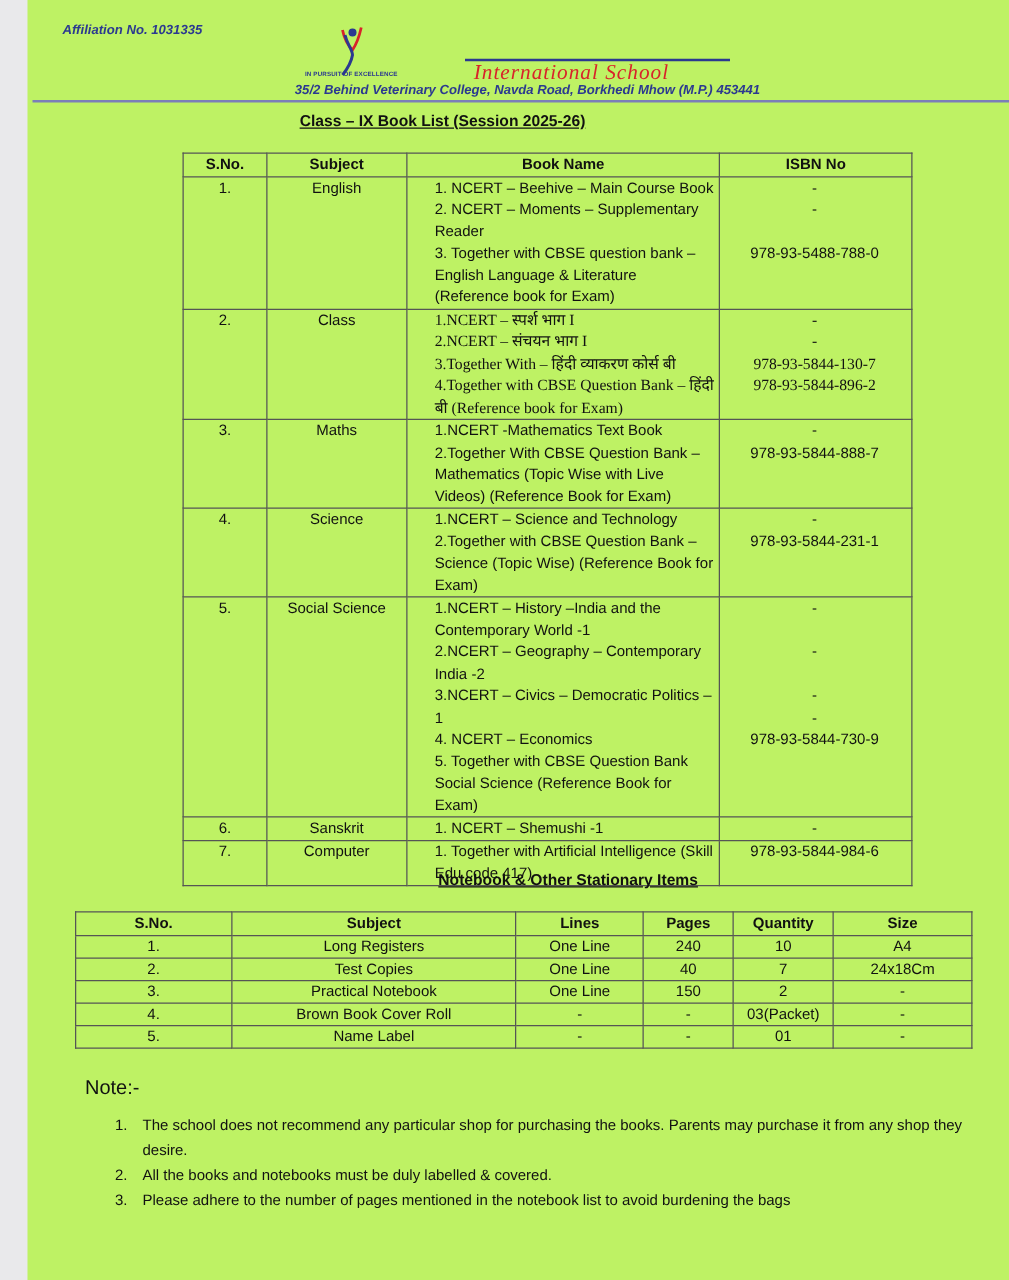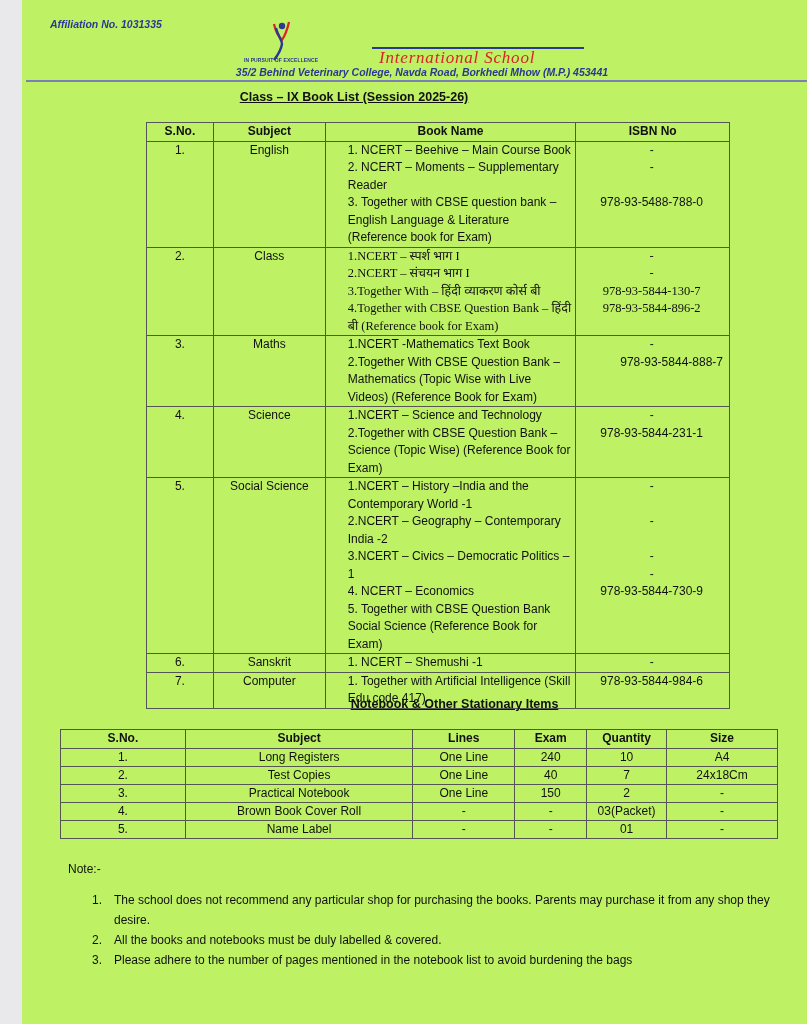--- a/index.html
+++ b/index.html
@@ -55,21 +55,21 @@
   .books td.c { text-align: center; }
   .books td.isbn { text-align: center; padding-right: 6px; }
   .books .bk { padding-left: 22px; }
   .hi { font-family: "Liberation Serif", "DejaVu Serif", serif; font-size: 12.5px; }
   .title2 {
     position: absolute; left: 0; top: 697px; width: 795px; text-align: center;
     font-size: 12.5px; font-weight: bold; text-decoration: underline; padding-left: 35px;
   }
   .items { left: 38px; top: 729px; width: 718px; }
   .items td { text-align: center; line-height: 17px; }
-  .note-label { position: absolute; left: 46px; top: 862px; font-size: 12px; }
+  .note-label { position: absolute; left: 46px; top: 862px; font-size: 16px; }
   .notes {
     position: absolute; left: 70px; top: 890px; width: 690px; margin: 0; padding: 0;
     list-style: none; font-size: 12px; line-height: 20px;
   }
   .notes li { position: relative; padding-left: 22px; }
   .notes .num { position: absolute; left: 0; top: 0; }
 </style>
 </head>
 <body>
 
@@ -138,21 +138,21 @@
         </tr>
         <tr>
           <td class="c">3.</td>
           <td class="c">Maths</td>
           <td class="bk">
             <div>1.NCERT -Mathematics Text Book</div>
             <div>2.Together With CBSE Question Bank – Mathematics (Topic Wise with Live Videos) (Reference Book for Exam)</div>
           </td>
           <td class="isbn">
             <div style="height: 17.5px;">-</div>
-            <div style="height: 52.5px; text-align: right;">978-93-5844-888-7</div>
+            <div style="height: 52.5px;">978-93-5844-888-7</div>
           </td>
         </tr>
         <tr>
           <td class="c">4.</td>
           <td class="c">Science</td>
           <td class="bk">
             <div>1.NCERT – Science and Technology</div>
             <div>2.Together with CBSE Question Bank – Science (Topic Wise) (Reference Book for Exam)</div>
           </td>
           <td class="isbn">
@@ -210,21 +210,21 @@
         <col style="width:102px">
         <col style="width:72px">
         <col style="width:80px">
         <col style="width:111px">
     </colgroup>
     <thead>
       <tr>
         <th>S.No.</th>
         <th>Subject</th>
         <th>Lines</th>
-        <th>Exam</th>
+        <th>Pages</th>
         <th>Quantity</th>
         <th>Size</th>
       </tr>
     </thead>
     <tbody id="items-body">
         <tr>
           <td>1.</td>
           <td>Long Registers</td>
           <td>One Line</td>
           <td>240</td>

